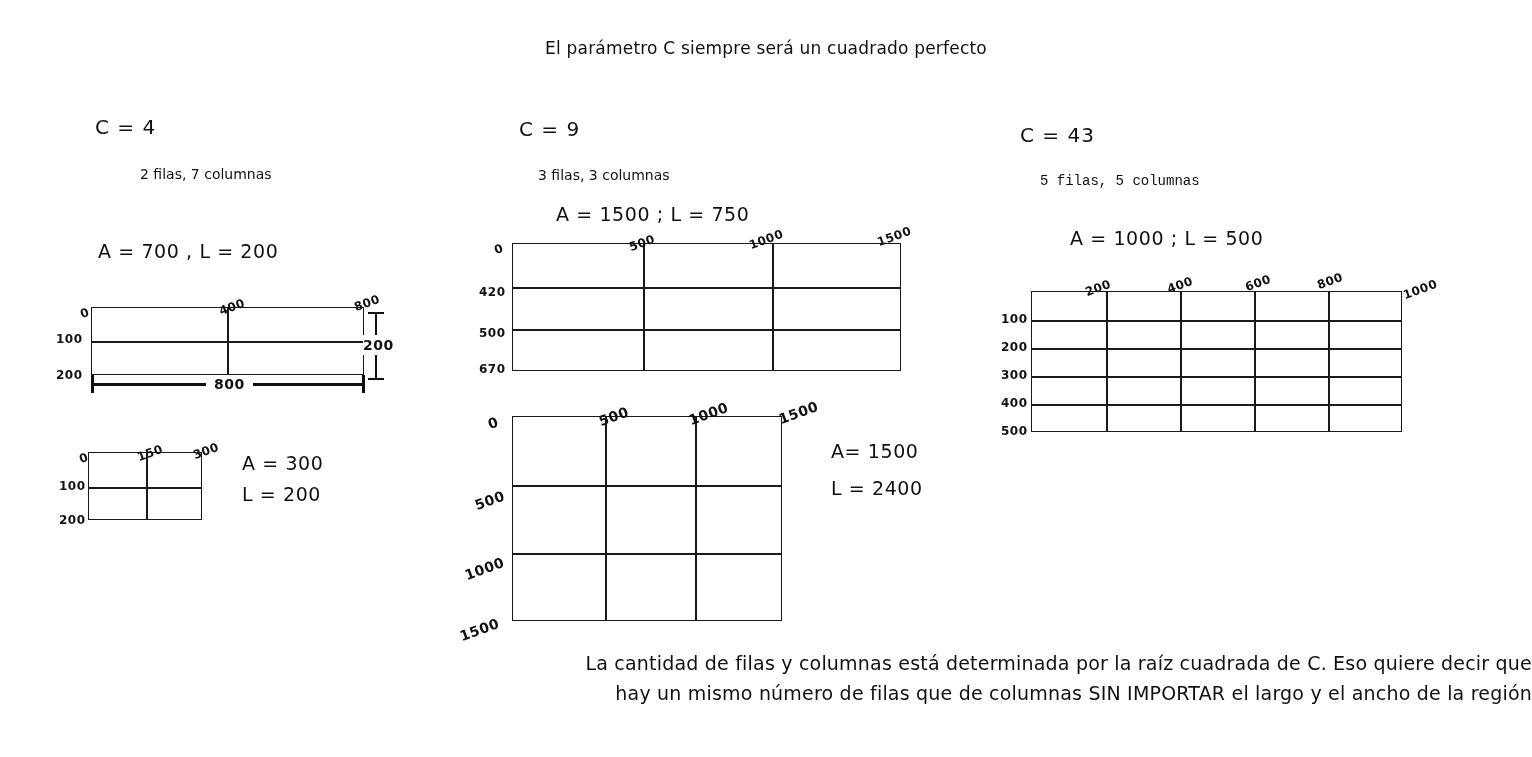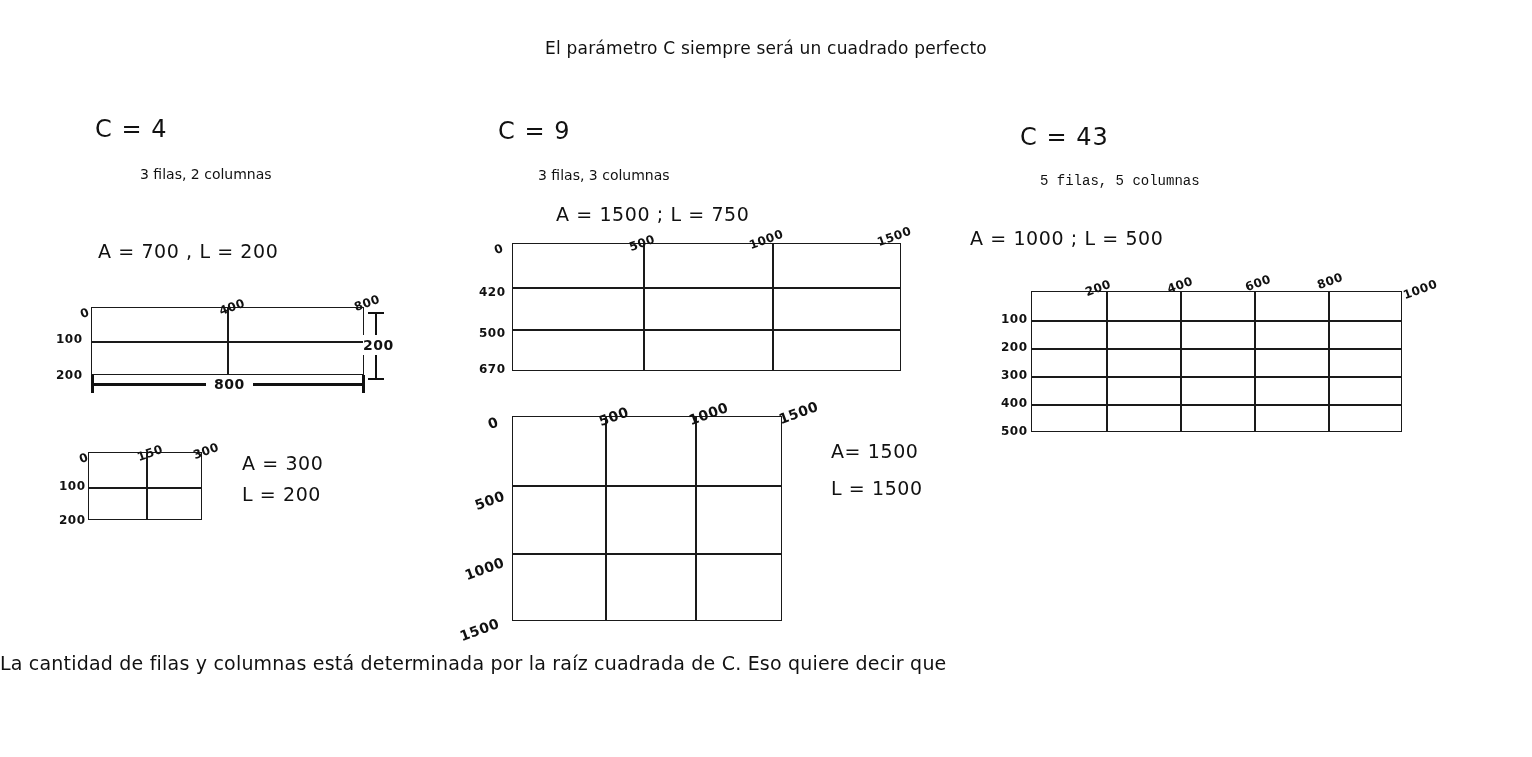--- a/index.html
+++ b/index.html
@@ -20,21 +20,21 @@
   .title {
     top: 38px;
     left: 0;
     width: 1532px;
     text-align: center;
     font-size: 17px;
     letter-spacing: 0.2px;
   }
 
   .case-label {
-    font-size: 24px;
+    font-size: 20px;
     letter-spacing: 1px;
   }
   .case-sub {
     font-size: 14px;
   }
   .formula-big {
     font-size: 19px;
     letter-spacing: 0.6px;
   }
 
@@ -62,34 +62,34 @@
   .grid .hline { height: 1.6px; left: 0; right: 0; }
 
   .bracket {
     position: absolute;
     background: #111;
   }
 
   .footer {
     left: 0;
     width: 1532px;
-    text-align: left;
+    text-align: right;
     font-size: 19px;
     line-height: 30px;
     letter-spacing: 0.2px;
   }
   .footer .line2 { display: block; }
 </style>
 </head>
 <body>
 
 <div class="abs title">El parámetro C siempre será un cuadrado perfecto</div>
 
 <div class="abs case-label" style="left:95px; top:115px;">C = 4</div>
-<div class="abs case-sub" style="left:140px; top:166px;">3 filas, 2 columnas</div>
+<div class="abs case-sub" style="left:140px; top:166px;">2 filas, 7 columnas</div>
 
 <div class="abs formula-big" style="left:98px; top:240px;">A = 700 ,  L = 200</div>
 
 <div class="grid" style="left:91px; top:307px; width:273px; height:68px;">
   <div class="vline" style="left:135px;"></div>
   <div class="hline" style="top:33px;"></div>
 </div>
 
 <div class="abs tick rot" style="left:83px; top:307px;">0</div>
 <div class="abs tick rot" style="left:222px; top:304px;">400</div>
@@ -113,21 +113,21 @@
   <div class="hline" style="top:34px;"></div>
 </div>
 <div class="abs tick rot" style="left:82px; top:452px;">0</div>
 <div class="abs tick rot" style="left:140px; top:450px;">150</div>
 <div class="abs tick rot" style="left:196px; top:448px;">300</div>
 <div class="abs tick" style="left:59px; top:479px;">100</div>
 <div class="abs tick" style="left:59px; top:513px;">200</div>
 <div class="abs formula-big" style="left:242px; top:452px;">A = 300</div>
 <div class="abs formula-big" style="left:242px; top:483px;">L = 200</div>
 
-<div class="abs case-label" style="left:498px; top:117px;">C = 9</div>
+<div class="abs case-label" style="left:519px; top:117px;">C = 9</div>
 <div class="abs case-sub" style="left:538px; top:167px;">3 filas, 3 columnas</div>
 
 <div class="abs formula-big" style="left:556px; top:203px;">A = 1500 ;  L = 750</div>
 
 <div class="grid" style="left:512px; top:243px; width:389px; height:128px;">
   <div class="vline" style="left:130px;"></div>
   <div class="vline" style="left:259px;"></div>
   <div class="hline" style="top:43px;"></div>
   <div class="hline" style="top:85px;"></div>
 </div>
@@ -146,26 +146,26 @@
   <div class="hline" style="top:136px;"></div>
 </div>
 <div class="abs tick rot" style="left:491px; top:416px; font-size:14px;">0</div>
 <div class="abs tick rot" style="left:602px; top:413px; font-size:14px;">500</div>
 <div class="abs tick rot" style="left:692px; top:412px; font-size:14px;">1000</div>
 <div class="abs tick rot" style="left:782px; top:411px; font-size:14px;">1500</div>
 <div class="abs tick rot" style="left:478px; top:497px; font-size:14px;">500</div>
 <div class="abs tick rot" style="left:468px; top:567px; font-size:14px;">1000</div>
 <div class="abs tick rot" style="left:463px; top:628px; font-size:14px;">1500</div>
 <div class="abs formula-big" style="left:831px; top:440px;">A= 1500</div>
-<div class="abs formula-big" style="left:831px; top:477px;">L = 1500</div>
+<div class="abs formula-big" style="left:831px; top:477px;">L = 2400</div>
 
 <div class="abs case-label" style="left:1020px; top:123px;">C = 43</div>
 <div class="abs case-sub" style="left:1040px; top:173px;font-family:Liberation Mono, monospace;">5 filas, 5 columnas</div>
 
-<div class="abs formula-big" style="left:970px; top:227px;">A = 1000 ;  L = 500</div>
+<div class="abs formula-big" style="left:1070px; top:227px;">A = 1000 ;  L = 500</div>
 
 <div class="grid" style="left:1031px; top:291px; width:371px; height:141px;">
   <div class="vline" style="left:74px;"></div>
   <div class="vline" style="left:148px;"></div>
   <div class="vline" style="left:222px;"></div>
   <div class="vline" style="left:296px;"></div>
   <div class="hline" style="top:28px;"></div>
   <div class="hline" style="top:56px;"></div>
   <div class="hline" style="top:84px;"></div>
   <div class="hline" style="top:112px;"></div>
@@ -176,13 +176,14 @@
 <div class="abs tick rot" style="left:1320px; top:278px;">800</div>
 <div class="abs tick rot" style="left:1406px; top:288px;">1000</div>
 <div class="abs tick" style="left:1001px; top:312px;">100</div>
 <div class="abs tick" style="left:1001px; top:340px;">200</div>
 <div class="abs tick" style="left:1001px; top:368px;">300</div>
 <div class="abs tick" style="left:1001px; top:396px;">400</div>
 <div class="abs tick" style="left:1001px; top:424px;">500</div>
 
 <div class="abs footer" style="top:648px;">
   <span>La cantidad de filas y columnas está determinada por la raíz cuadrada de C. Eso quiere decir que</span>
+  <span class="line2">hay un mismo número de filas que de columnas SIN IMPORTAR el largo y el ancho de la región</span>
 </div>
 
 </body></html>

